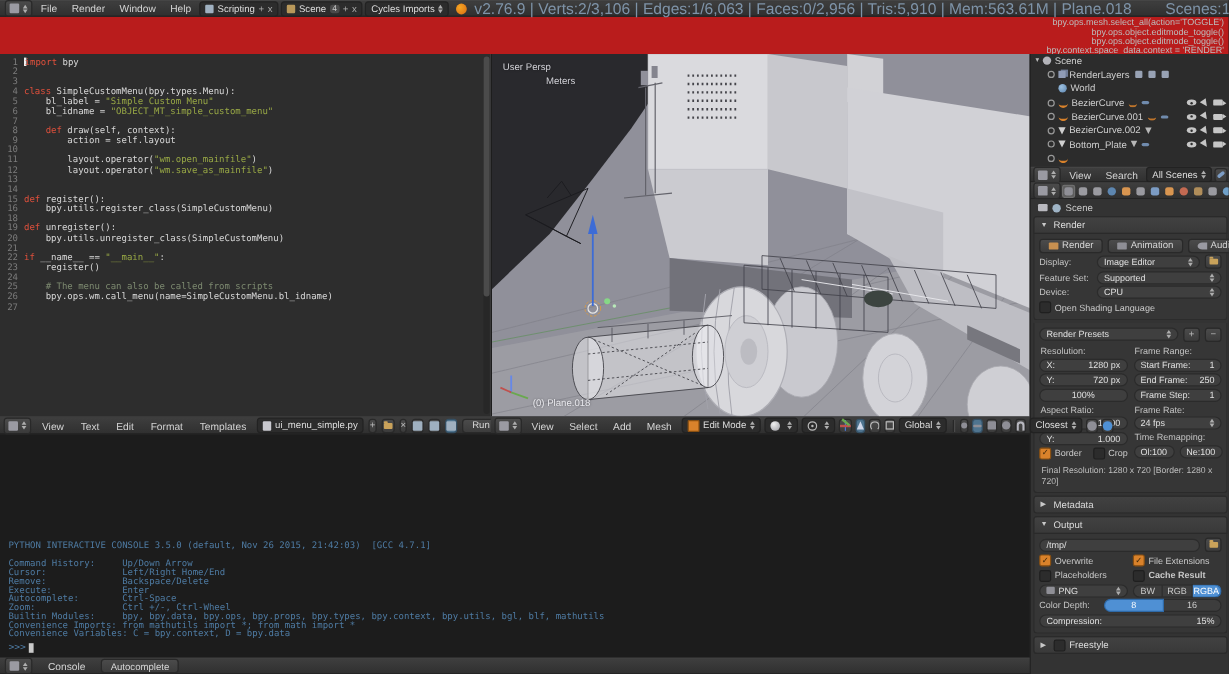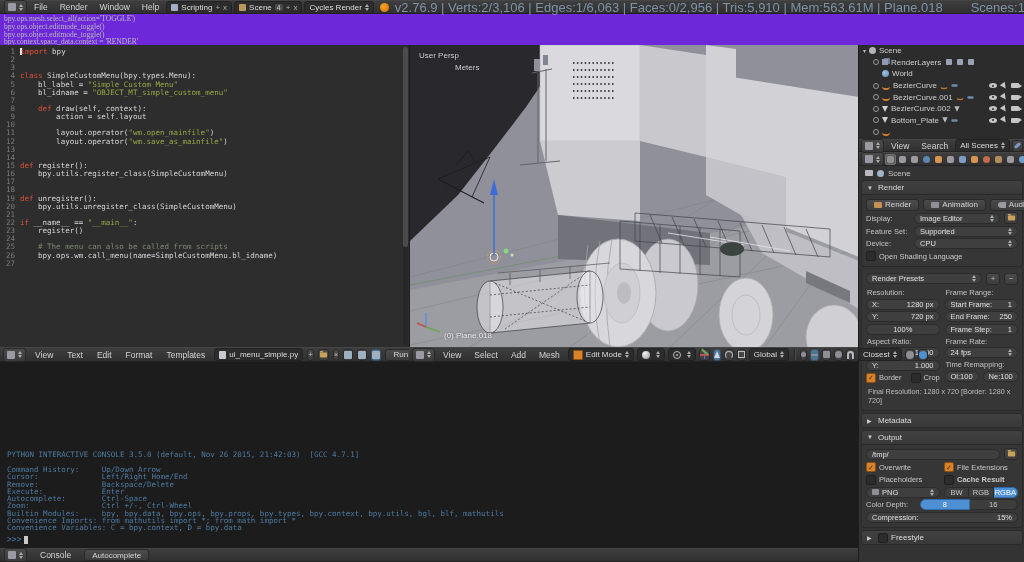--- a/index.html
+++ b/index.html
@@ -23,23 +23,23 @@
   .dd i.d{border-top:3px solid #aeaeae;}
   .cb{width:8px;height:8px;border-radius:2px;background:#2c2c2c;border:1px solid #1f1f1f;display:inline-flex;
       align-items:center;justify-content:center;font-size:7px;line-height:7px;color:#40280a;flex:none;}
   .cb.checked{background:#d9822b;border-color:#8a5012;}
   .tri{font-size:6px;color:#c9c9c9;width:8px;flex:none;}
   
   #info-header{position:absolute;left:0;top:0;width:1024px;height:14px;z-index:6;padding:0 4px;gap:2px;}
   #blender-logo{width:9px;height:9px;border-radius:50%;background:radial-gradient(circle at 35% 35%,#f5a623,#d96b12);margin:0 4px;flex:none;}
   .stats{font-size:13px;color:#7e93a8;white-space:nowrap;}
   
-  #report{position:absolute;left:0;top:14px;width:1024px;height:31px;background:#6d28d9;
-          font-family:Liberation Serif, serif;font-size:7.5px;line-height:7.8px;color:#bcbcbc;
-          padding:1px 4px;box-sizing:border-box;overflow:hidden;}
+  #report{position:absolute;left:0;top:14px;width:1024px;height:31px;background:#b91c1c;
+          font-family:Liberation Sans, sans-serif;font-size:7.5px;line-height:7.8px;color:#bcbcbc;
+          padding:1px 4px;box-sizing:border-box;overflow:hidden;text-align:right;}
   
   #text-editor{position:absolute;left:0;top:45px;width:409px;height:302px;background:#2d2d2d;overflow:hidden;}
   .code-line{display:flex;height:8.15px;font-family:"DejaVu Sans Mono",monospace;font-size:7.5px;line-height:8.15px;white-space:pre;}
   .ln{width:15px;text-align:right;color:#7b7b7b;padding-right:5px;flex:none;}
   .tok-kw{color:#e0503c}.tok-str{color:#98a845}.tok-com{color:#7d8a70}.tok-pl{color:#d8d8d8}
   .caret{display:inline-block;width:1.5px;height:7px;background:#f0f0f0;margin-right:-1px;}
   #te-scroll{position:absolute;right:1px;top:2px;width:5px;height:298px;background:#272727;border-radius:3px;}
   #te-thumb{position:absolute;left:0;top:0;width:5px;height:200px;background:#4b4b4b;border-radius:3px;}
   
   #text-editor-header{position:absolute;left:0;top:347px;width:409px;height:15px;gap:4px;padding:0 3px;z-index:4;}
@@ -162,21 +162,21 @@
     <span style="color:#aaa;">x</span>
   </span>
   <span class="selector" style="width:104px;">
     <span class="tog-ic" style="width:7px;height:7px;background:#b9985a;"></span>
     <span>Scene</span>
     <span class="badge" style="margin-left:auto;">4</span>
     <span style="color:#aaa;">+</span>
     <span style="color:#aaa;">x</span>
   </span>
   <span class="selector" style="width:78px;">
-    <span>Cycles Render</span>
+    <span>Cycles Imports</span>
     <span class="dd" style="margin-left:auto;">
           <i class="u"></i>
           <i class="d"></i>
         </span>
   </span>
   <span id="blender-logo"></span>
   <span class="stats">v2.76.9 | Verts:2/3,106 | Edges:1/6,063 | Faces:0/2,956 | Tris:5,910 | Mem:563.61M | Plane.018</span>
   <span class="stats" style="margin-left:26px;">Scenes:1 | Cameras:0/3 | Meshlights:0/0</span>
 </div>
 
@@ -198,21 +198,20 @@
         <div class="code-line"><span class="ln">7</span></div>
         <div class="code-line"><span class="ln">8</span><span class="tok-pl">    </span><span class="tok-kw">def</span><span class="tok-pl"> draw(self, context):</span></div>
         <div class="code-line"><span class="ln">9</span><span class="tok-pl">        action = self.layout</span></div>
         <div class="code-line"><span class="ln">10</span></div>
         <div class="code-line"><span class="ln">11</span><span class="tok-pl">        layout.operator(</span><span class="tok-str">"wm.open_mainfile"</span><span class="tok-pl">)</span></div>
         <div class="code-line"><span class="ln">12</span><span class="tok-pl">        layout.operator(</span><span class="tok-str">"wm.save_as_mainfile"</span><span class="tok-pl">)</span></div>
         <div class="code-line"><span class="ln">13</span></div>
         <div class="code-line"><span class="ln">14</span></div>
         <div class="code-line"><span class="ln">15</span><span class="tok-kw">def</span><span class="tok-pl"> register():</span></div>
         <div class="code-line"><span class="ln">16</span><span class="tok-pl">    bpy.utils.register_class(SimpleCustomMenu)</span></div>
-        <div class="code-line"><span class="ln">17</span></div>
         <div class="code-line"><span class="ln">18</span></div>
         <div class="code-line"><span class="ln">19</span><span class="tok-kw">def</span><span class="tok-pl"> unregister():</span></div>
         <div class="code-line"><span class="ln">20</span><span class="tok-pl">    bpy.utils.unregister_class(SimpleCustomMenu)</span></div>
         <div class="code-line"><span class="ln">21</span></div>
         <div class="code-line"><span class="ln">22</span><span class="tok-kw">if</span><span class="tok-pl"> __name__ == </span><span class="tok-str">"__main__"</span><span class="tok-pl">:</span></div>
         <div class="code-line"><span class="ln">23</span><span class="tok-pl">    register()</span></div>
         <div class="code-line"><span class="ln">24</span></div>
         <div class="code-line"><span class="ln">25</span><span class="tok-com">    # The menu can also be called from scripts</span></div>
         <div class="code-line"><span class="ln">26</span><span class="tok-pl">    bpy.ops.wm.call_menu(name=SimpleCustomMenu.bl_idname)</span></div>
         <div class="code-line"><span class="ln">27</span></div>

